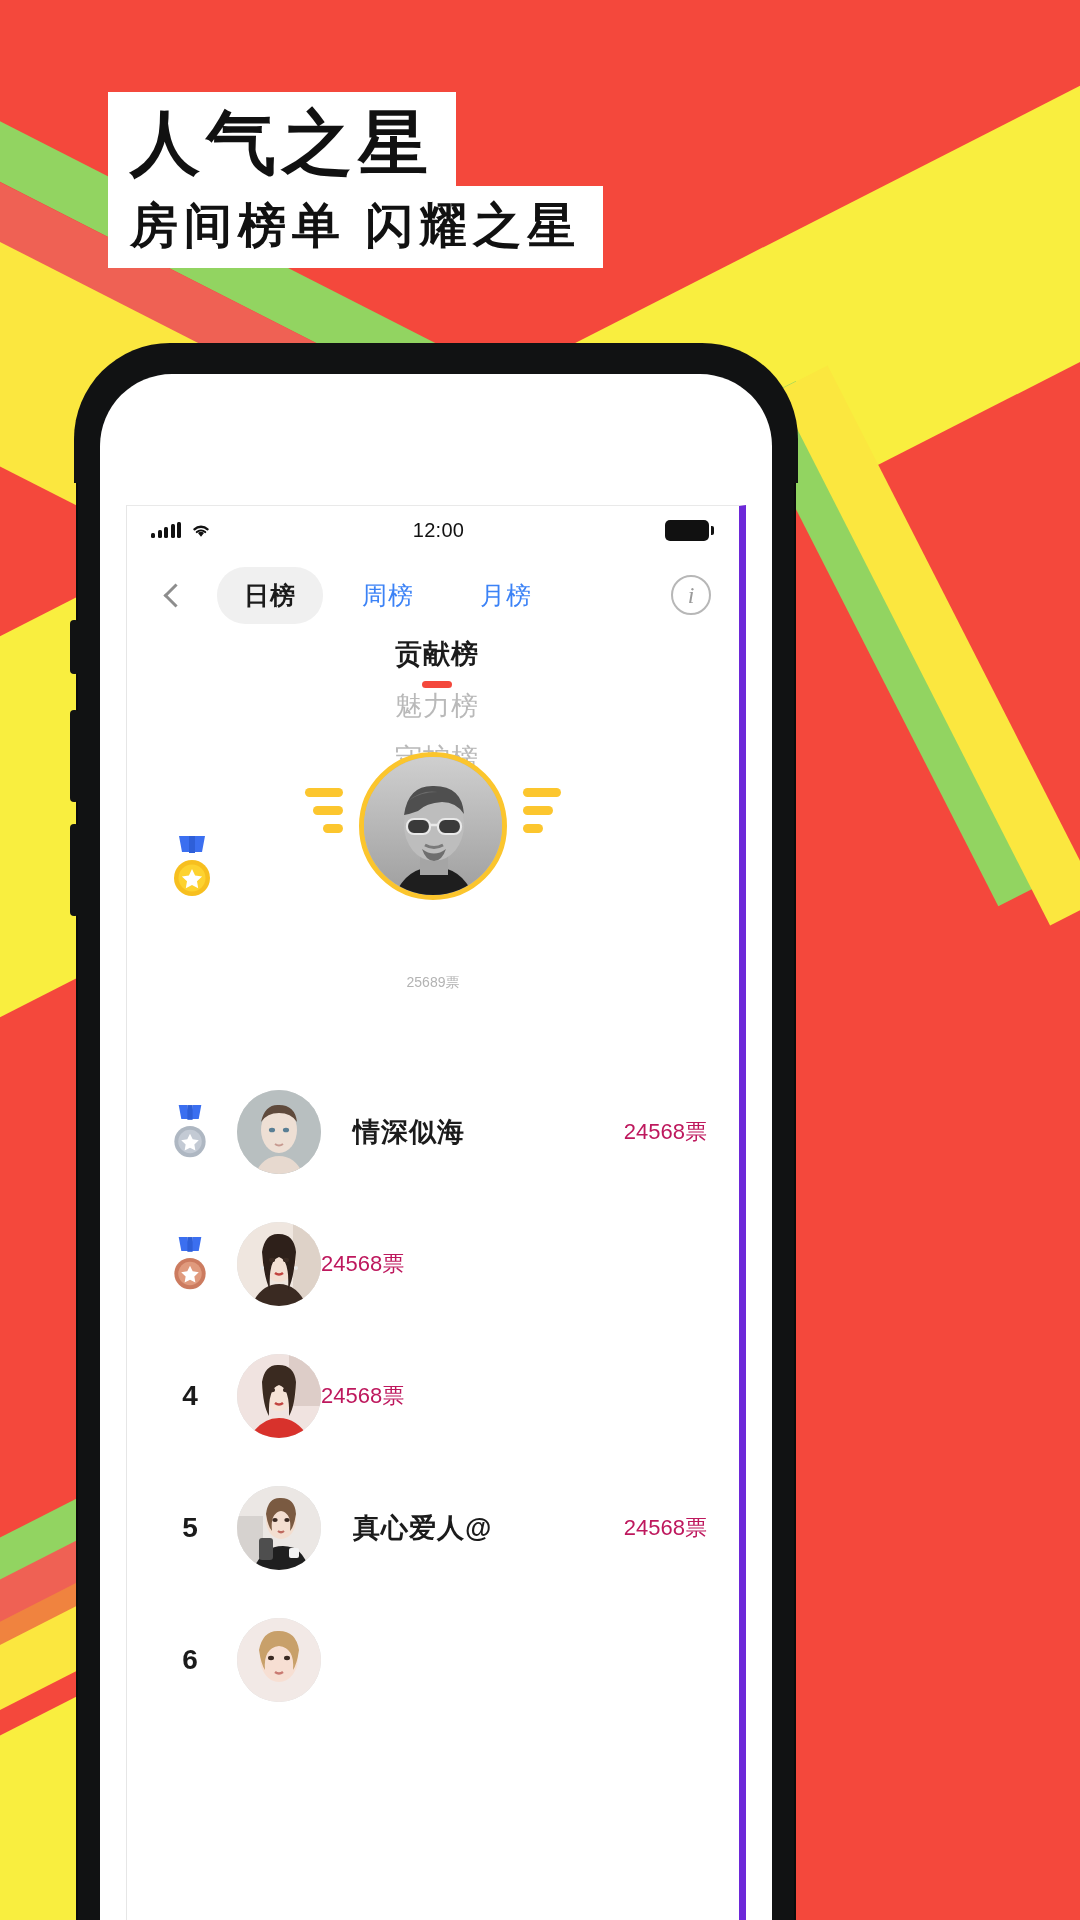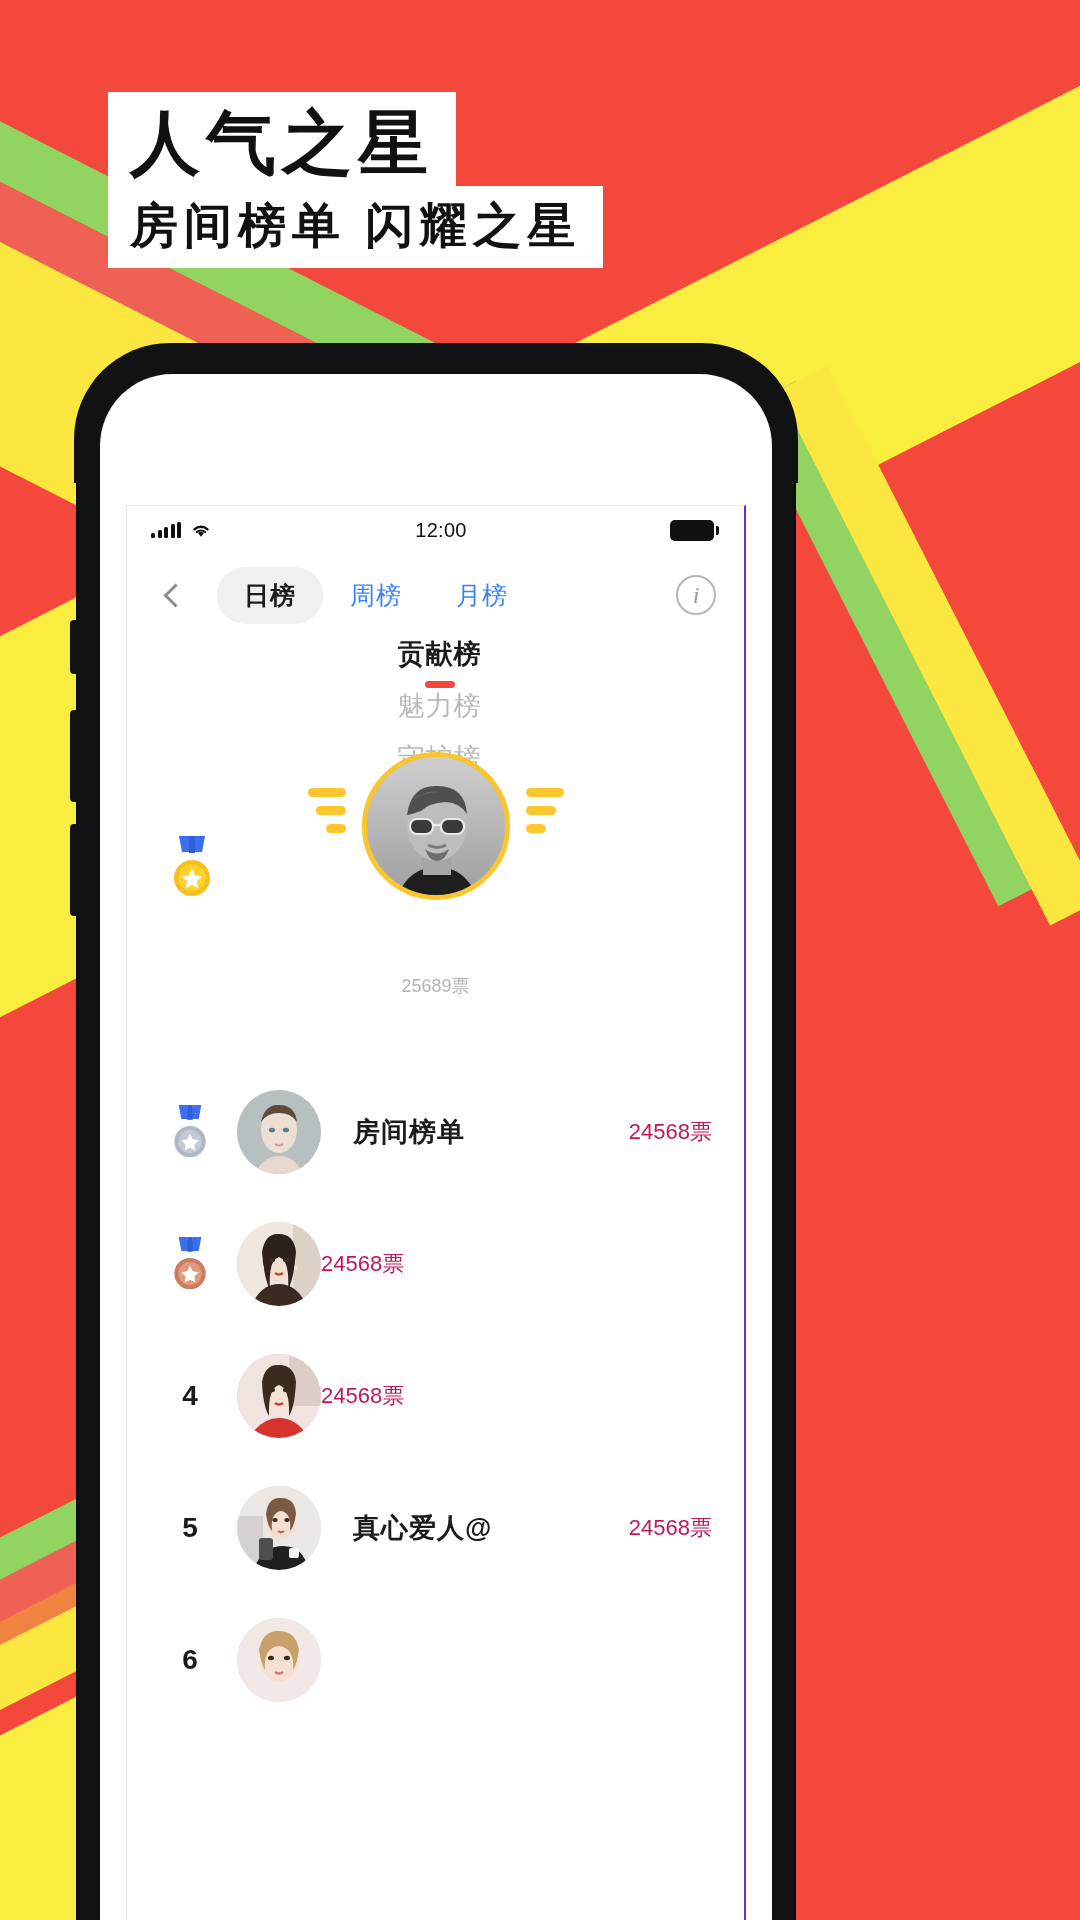--- a/index.html
+++ b/index.html
@@ -207,21 +207,21 @@
   #btn-vol-d { top: 476px; height: 92px; }
 
   
   #app-screen {
     position: absolute;
     z-index: 40;
     left: 126px; top: 505px;
     width: 620px; height: 1415px;
     background: #ffffff;
     border-left: 1px solid #e6e6e6;
-    border-right: 2px solid #6d28d9;
+    border-right: 7px solid #6d28d9;
     border-top: 1px solid #e9e9e9;
     overflow: hidden;
   }
 
   
   #status-bar {
     display: flex;
     align-items: center;
     justify-content: space-between;
     height: 48px;
@@ -269,21 +269,21 @@
   }
   .chev {
     width: 17px; height: 17px;
     border-left: 3.4px solid #8d8d8d;
     border-bottom: 3.4px solid #8d8d8d;
     transform: rotate(45deg);
     margin-left: 5px;
   }
   #period-tabs {
     display: flex; align-items: center;
-    gap: 0px;
+    gap: 12px;
     margin-left: 24px;
   }
   .period-tab {
     font-size: 25px;
     color: #3b82f6;
     padding: 12px 27px;
     border-radius: 28px;
     letter-spacing: 1px;
     cursor: pointer;
     white-space: nowrap;
@@ -389,21 +389,21 @@
     font-size: 27px;
     font-weight: bold;
     color: #1b1b1b;
     letter-spacing: 1px;
   }
   #champion-votes {
     position: absolute;
     left: 0; right: 0;
     top: 238px;
     text-align: center;
-    font-size: 18px;
+    font-size: 14px;
     color: #b3b3b3;
   }
 
   
   #rank-list { padding: 0; }
   .rank-row {
     display: flex;
     align-items: center;
     height: 132px;
     padding: 0 32px 0 34px;
@@ -598,21 +598,21 @@
           <svg viewBox="0 0 84 84" width="84" height="84">
             <rect width="84" height="84" fill="#b8bfc0"></rect>
             <path d="M18 84 q8-18 24-18 t24 18 z" fill="#e7d9cf"></path>
             <ellipse cx="42" cy="40" rx="18" ry="23" fill="#eedfd4"></ellipse>
             <path d="M24 32 q4-18 18-17 q16 0 18 17 q-6-9-18-9 q-12 0-18 9 z" fill="#5f4a3c"></path>
             <ellipse cx="35" cy="40" rx="3.1" ry="2.3" fill="#5a7f95"></ellipse>
             <ellipse cx="49" cy="40" rx="3.1" ry="2.3" fill="#5a7f95"></ellipse>
             <path d="M38 54 q4 3 8 0" stroke="#c79a90" stroke-width="2" fill="none"></path>
           </svg>
         </div>
-        <div class="row-name">房间榜单</div>
+        <div class="row-name">情深似海</div>
         <div class="row-votes">24568票</div>
       </div>
 
       <div class="rank-row">
         <div class="rank-badge">
           <svg class="medal-sm" viewBox="0 0 46 62">
             <path d="M10 0 h10 l2 16 h-9 z" fill="#3b6ff0"></path>
             <path d="M26 0 h10 l-3 16 h-9 z" fill="#3b6ff0"></path>
             <path d="M20 0 h6 v17 h-6 z" fill="#2e5fd8"></path>
             <circle cx="23" cy="42" r="18" fill="#cc7b5f"></circle>

